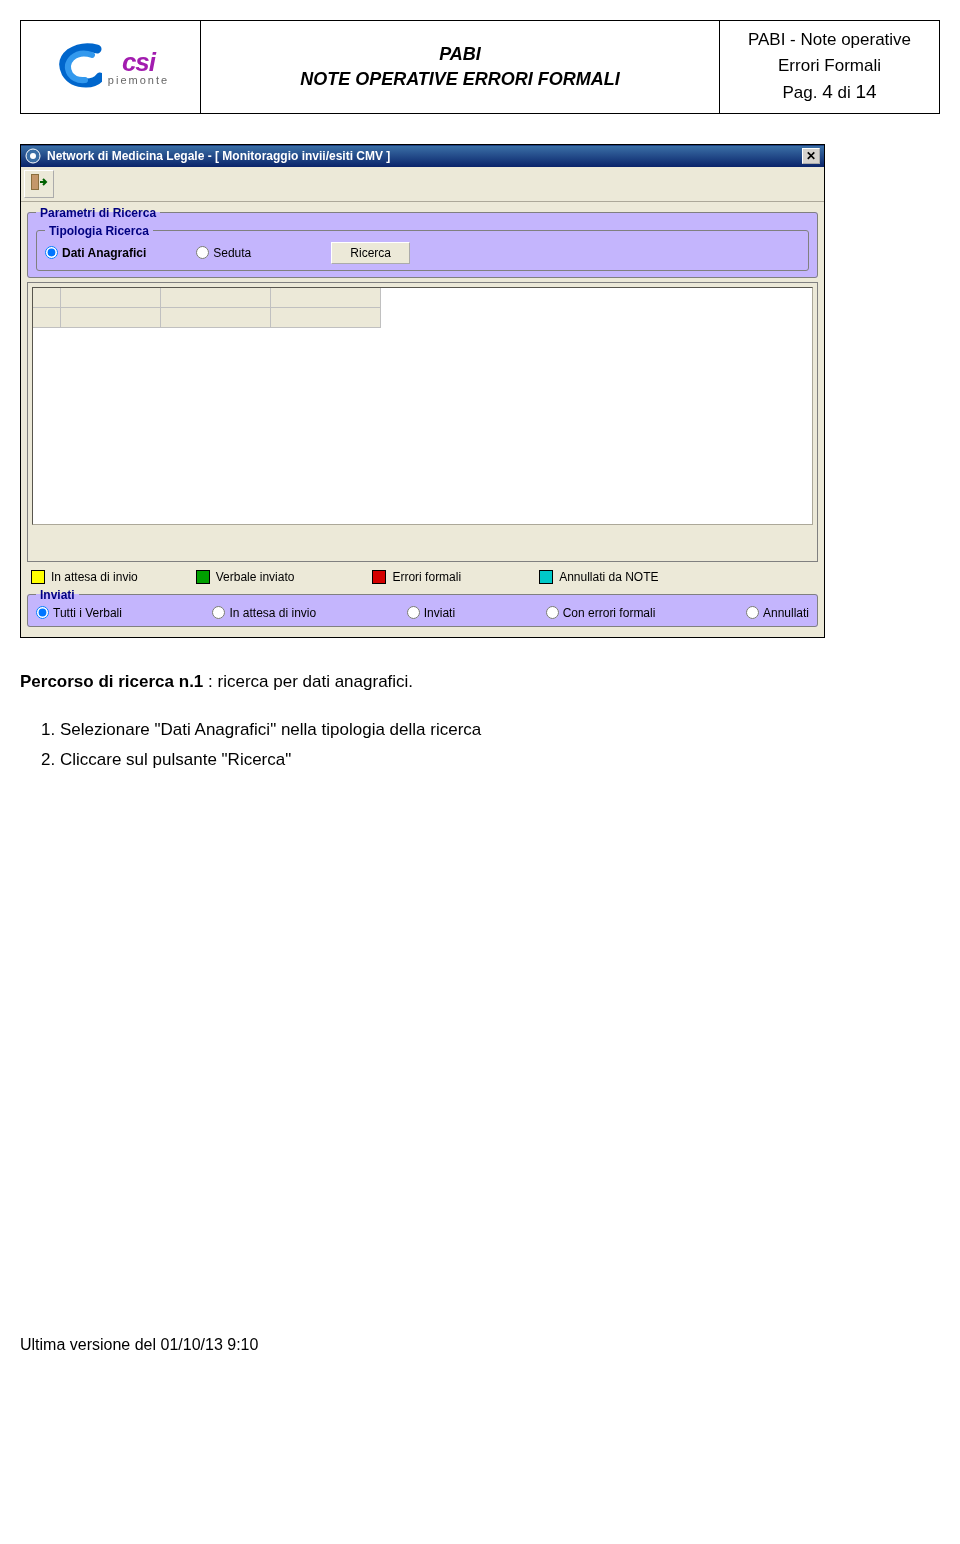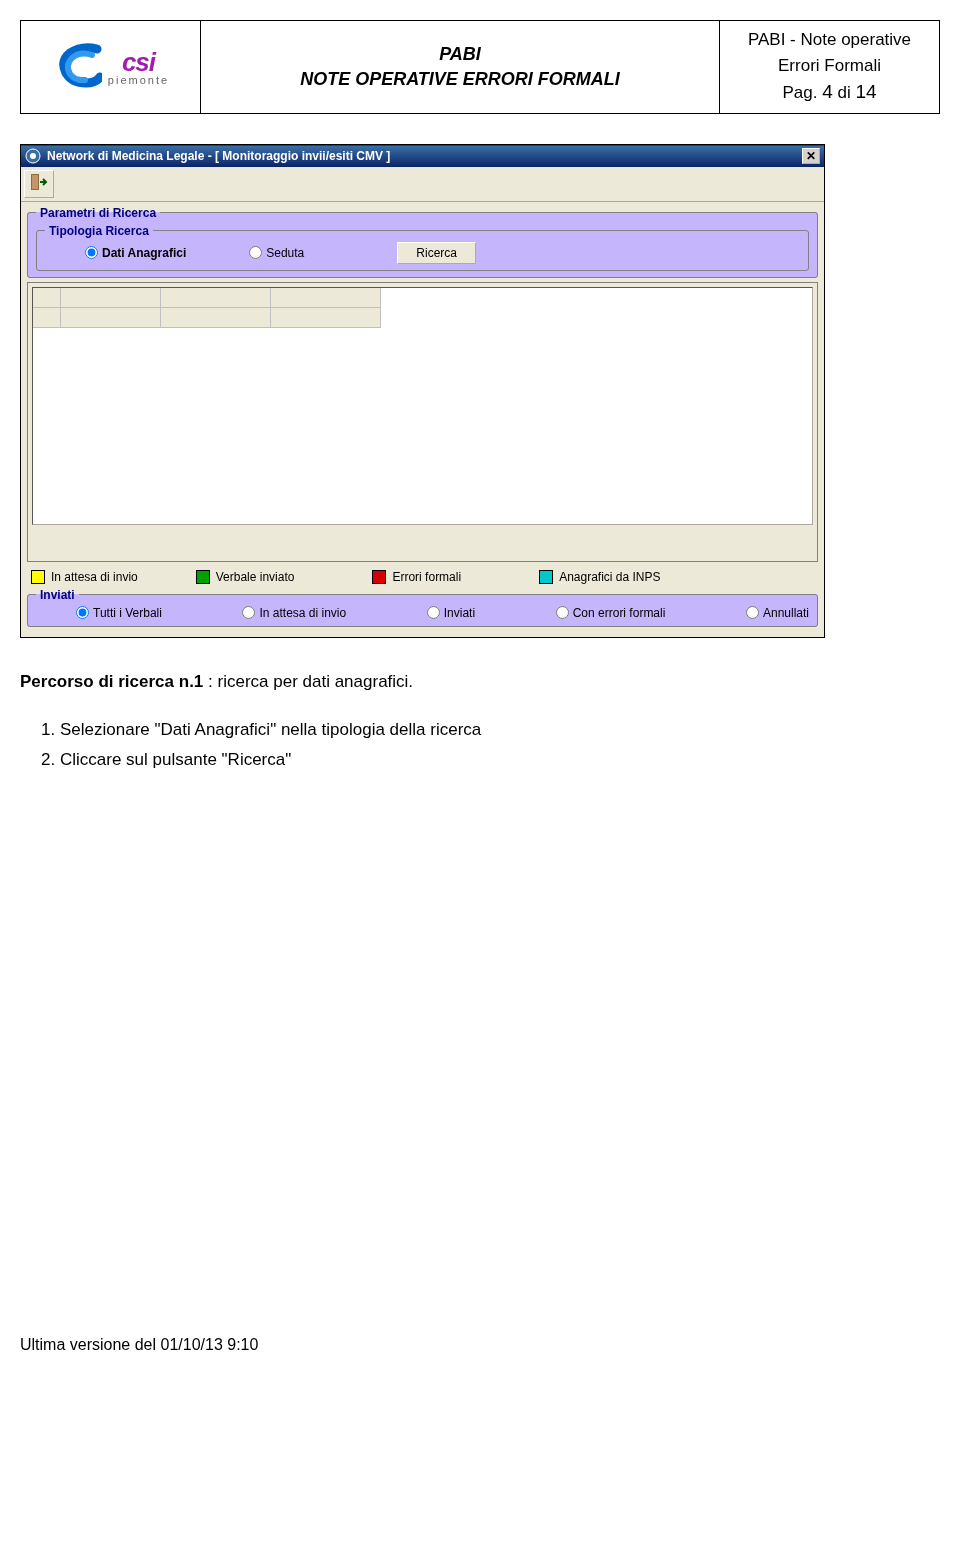--- a/index.html
+++ b/index.html
@@ -79,21 +79,21 @@
     padding: 4px 8px 6px;
     margin: 0 0 4px 0;
     background: #c4b5fd;
   }
   legend {
     color: #000080;
     font-weight: bold;
     padding: 0 4px;
     font-size: 12px;
   }
-  .row-flex { display: flex; align-items: center; gap: 33px; margin-left: 40px; }
+  .row-flex { display: flex; align-items: center; gap: 20px; }
   .radio-item { display: inline-flex; align-items: center; gap: 4px; white-space: nowrap; }
   .radio-item input { margin: 0; }
   .btn {
     background: #ece9d8;
     border: 1px outset #fff;
     padding: 3px 18px;
     font-family: Tahoma, sans-serif;
     font-size: 12px;
     cursor: pointer;
   }
@@ -264,21 +264,21 @@
       <div class="leg-item" style="margin-left:30px;">
         <div class="swatch sw-green"></div>
         <span>Verbale inviato</span>
       </div>
       <div class="leg-item" style="margin-left:50px;">
         <div class="swatch sw-red"></div>
         <span>Errori formali</span>
       </div>
       <div class="leg-item" style="margin-left:50px;">
         <div class="swatch sw-teal"></div>
-        <span>Anagrafici da INPS</span>
+        <span>Annullati da NOTE</span>
       </div>
     </div>
 
     <fieldset>
       <legend>Inviati</legend>
       <div class="row-flex" style="justify-content: space-between;">
         <label class="radio-item">
           <input type="radio" name="inv" checked="" style="">
           <span>Tutti i Verbali</span>
         </label>

